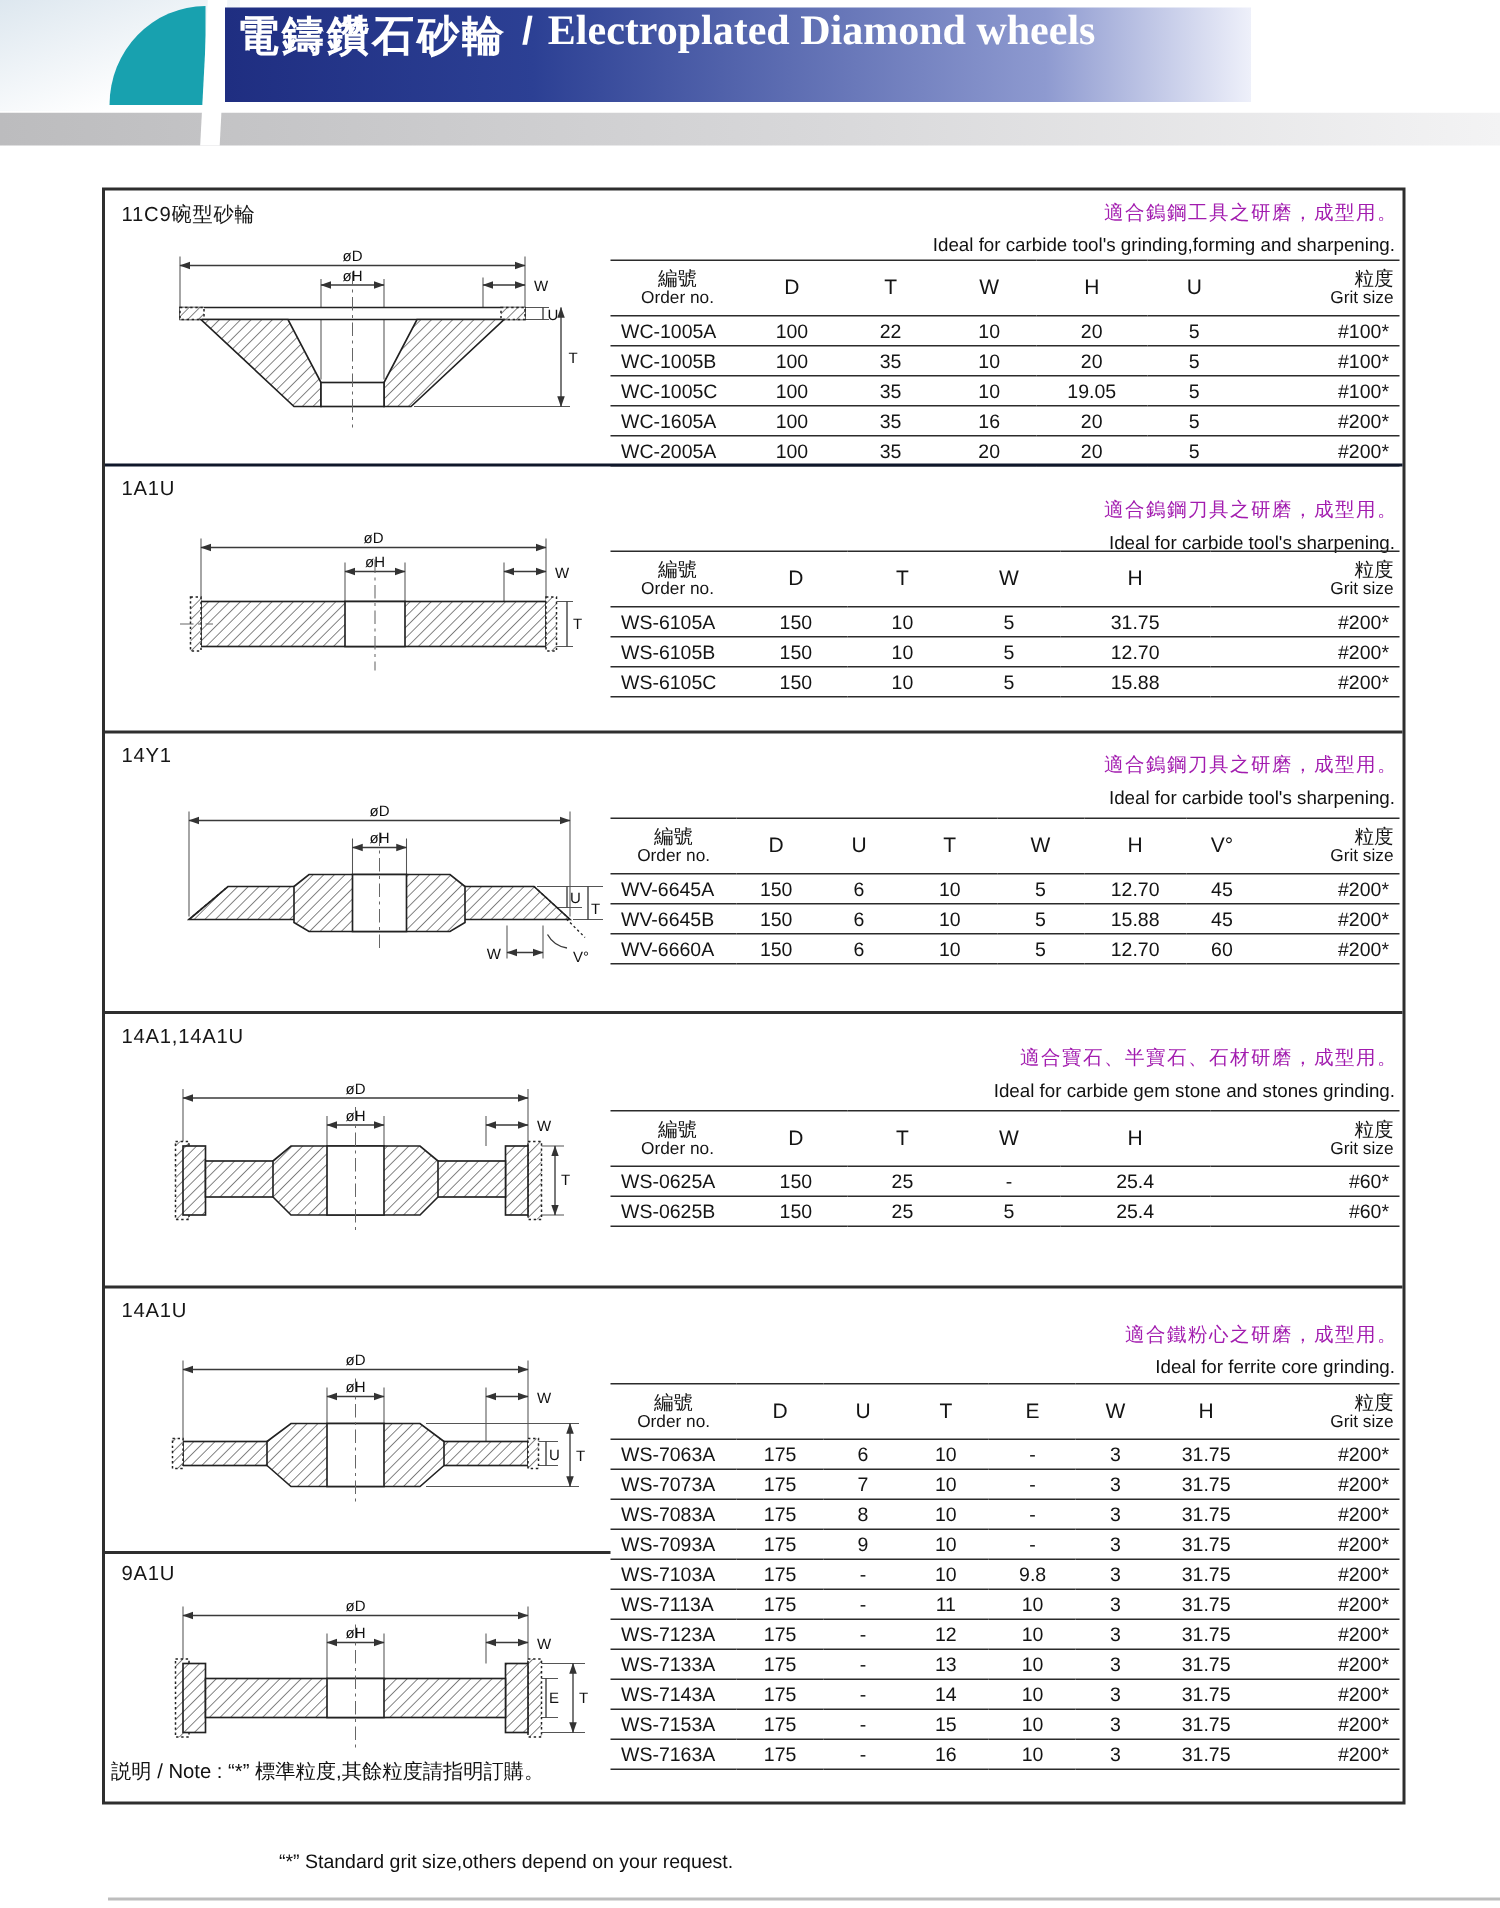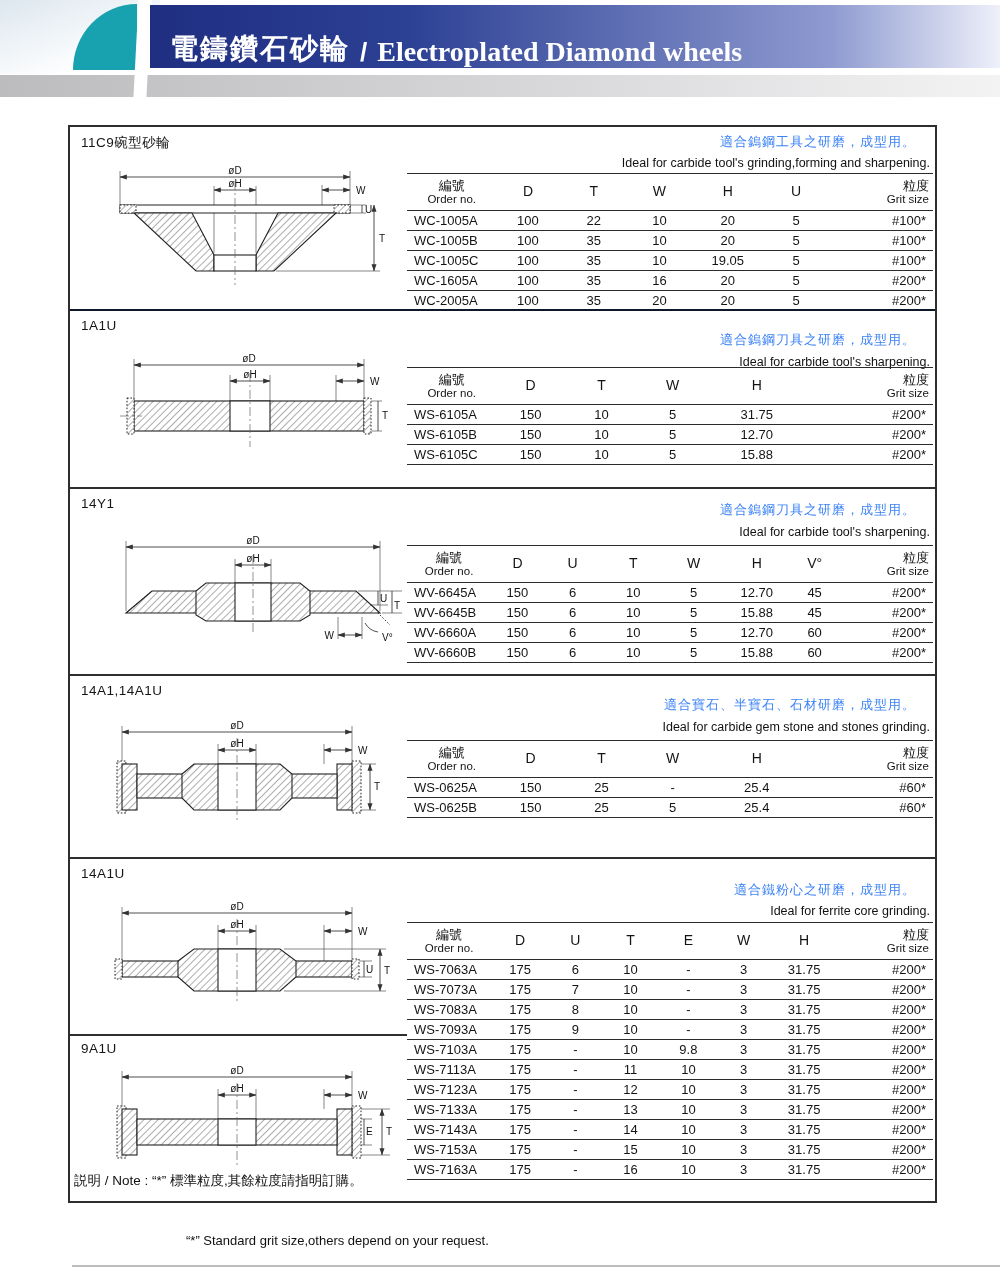--- a/index.html
+++ b/index.html
@@ -10,40 +10,40 @@
   
   .corner-tint{position:absolute;left:0;top:0;width:160px;height:74px;
     background:linear-gradient(160deg,#dde7ef 0%,#ffffff 75%);}
   .gray-bar{position:absolute;left:0;top:74px;width:1000px;height:22px;
     background:linear-gradient(to right,#bcbcbe 0%,#d8d8da 55%,#f3f3f4 100%);
     border-top:1px solid #fff;}
   .teal-quarter{position:absolute;left:73px;top:4px;width:64px;height:66px;
     background:#18a1af;border-top-left-radius:100% 100%;}
   .notch{position:absolute;left:136px;top:0;width:13px;height:97px;background:#fff;
     transform:skewX(-3deg);}
-  .banner{position:absolute;left:150px;top:5px;width:850px;height:63px;
+  .banner{position:absolute;left:150px;top:5px;width:684px;height:63px;
     background:linear-gradient(to right,#1f2e81 0%,#2c4094 30%,#8e9ad0 80%,#eef0fa 100%);
-    display:flex;align-items:flex-end;padding-left:20px;box-sizing:border-box;}
+    display:flex;align-items:flex-start;padding-left:8px;box-sizing:border-box;}
   .t-zh{color:#fff;font-size:28px;font-weight:bold;letter-spacing:2px;}
   .t-sep{color:#fff;font-size:26px;font-weight:bold;margin:0 10px;}
   .t-en{color:#fff;font-size:28px;font-weight:bold;font-family:"Liberation Serif","DejaVu Serif",serif;}
 
   
   .content-box{position:absolute;left:68px;top:125px;width:869px;height:1078px;
     border:2px solid #2e2e2e;box-sizing:border-box;}
   .sec{position:absolute;left:0;width:865px;box-sizing:border-box;}
   .sec1{top:0;height:224px;}
   .sec2{top:182px;height:178px;border-top:2px solid #0f172a;}
   .sec3{top:360px;height:187px;border-top:2px solid #2e2e2e;}
   .sec4{top:547px;height:135px;border-top:2px solid #2e2e2e;}
   .sec56{top:730px;height:332px;border-top:2px solid #2e2e2e;}
   .partial-divider{position:absolute;left:0;top:175px;width:337px;height:2px;background:#2e2e2e;}
   .sec-title{position:absolute;left:11px;top:7px;font-size:13.5px;letter-spacing:.5px;color:#161616;}
   .sec-title2{position:absolute;left:11px;top:182px;font-size:13.5px;letter-spacing:.5px;color:#161616;}
-  .note-zh{position:absolute;right:19px;font-size:13px;color:#3b82f6;letter-spacing:1px;}
+  .note-zh{position:absolute;right:3px;font-size:13px;color:#a21caf;letter-spacing:1px;}
   .note-en{position:absolute;right:5px;font-size:12.5px;color:#111;padding-left:48px;}
 
   
   .spec-table{position:absolute;left:337px;width:526px;border-collapse:collapse;table-layout:fixed;}
   .spec-table th{font-weight:normal;text-align:center;vertical-align:middle;height:36px;
     padding:0;font-size:14px;line-height:1.1;color:#141414;}
   .spec-table thead tr{border-top:1.5px solid #2b2b2b;border-bottom:1.5px solid #2b2b2b;margin-top:43px;}
   .spec-table tbody tr{border-bottom:1.5px solid #2b2b2b;}
   .spec-table td{height:19px;padding:0 2px;font-size:13px;text-align:center;color:#141414;
     white-space:nowrap;overflow:hidden;}
@@ -395,30 +395,20 @@
             <tr>
               <td>WV-6660A</td>
               <td>150</td>
               <td>6</td>
               <td>10</td>
               <td>5</td>
               <td>12.70</td>
               <td>60</td>
               <td>#200*</td>
             </tr>
-            <tr>
-              <td>WV-6660B</td>
-              <td>150</td>
-              <td>6</td>
-              <td>10</td>
-              <td>5</td>
-              <td>15.88</td>
-              <td>60</td>
-              <td>#200*</td>
-            </tr>
           </tbody>
         </table>
     </section>
 
     <section class="sec sec4">
       <div class="sec-title">14A1,14A1U</div>
       <div class="note-zh" style="top:20px">適合寶石、半寶石、石材研磨，成型用。</div>
       <div class="note-en" style="top:44px">Ideal for carbide gem stone and stones grinding.</div>
 
       <svg class="drawing" style="left:36px;top:42px" width="295" height="115" viewBox="0 0 295 115">

